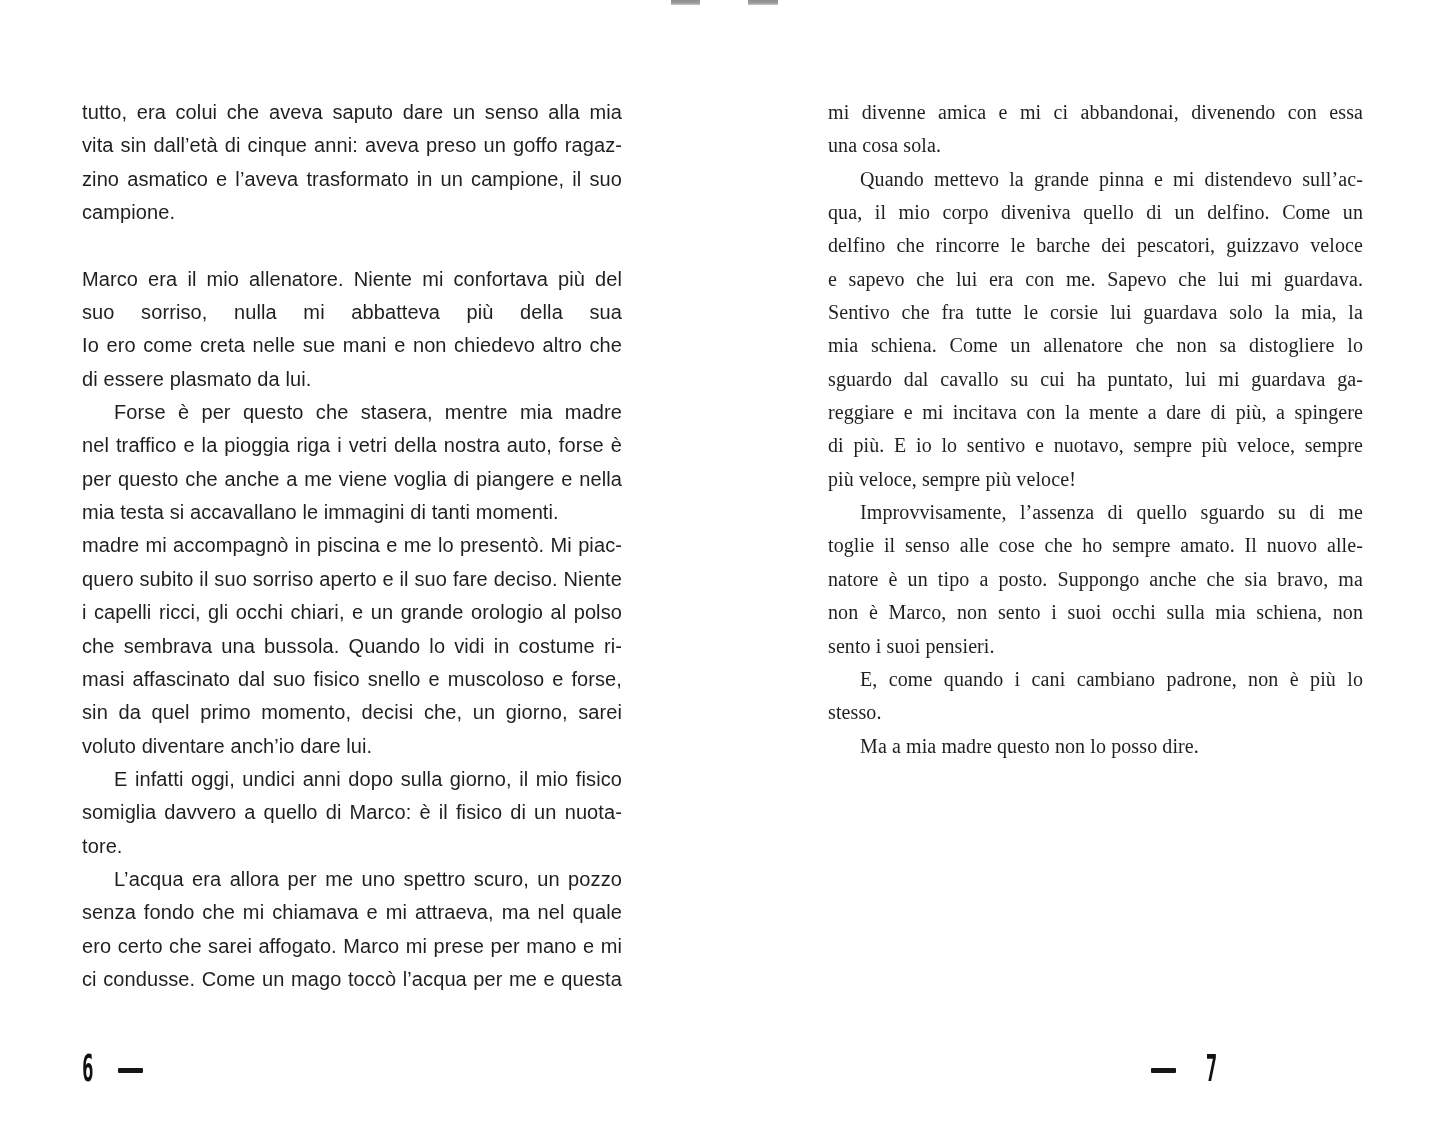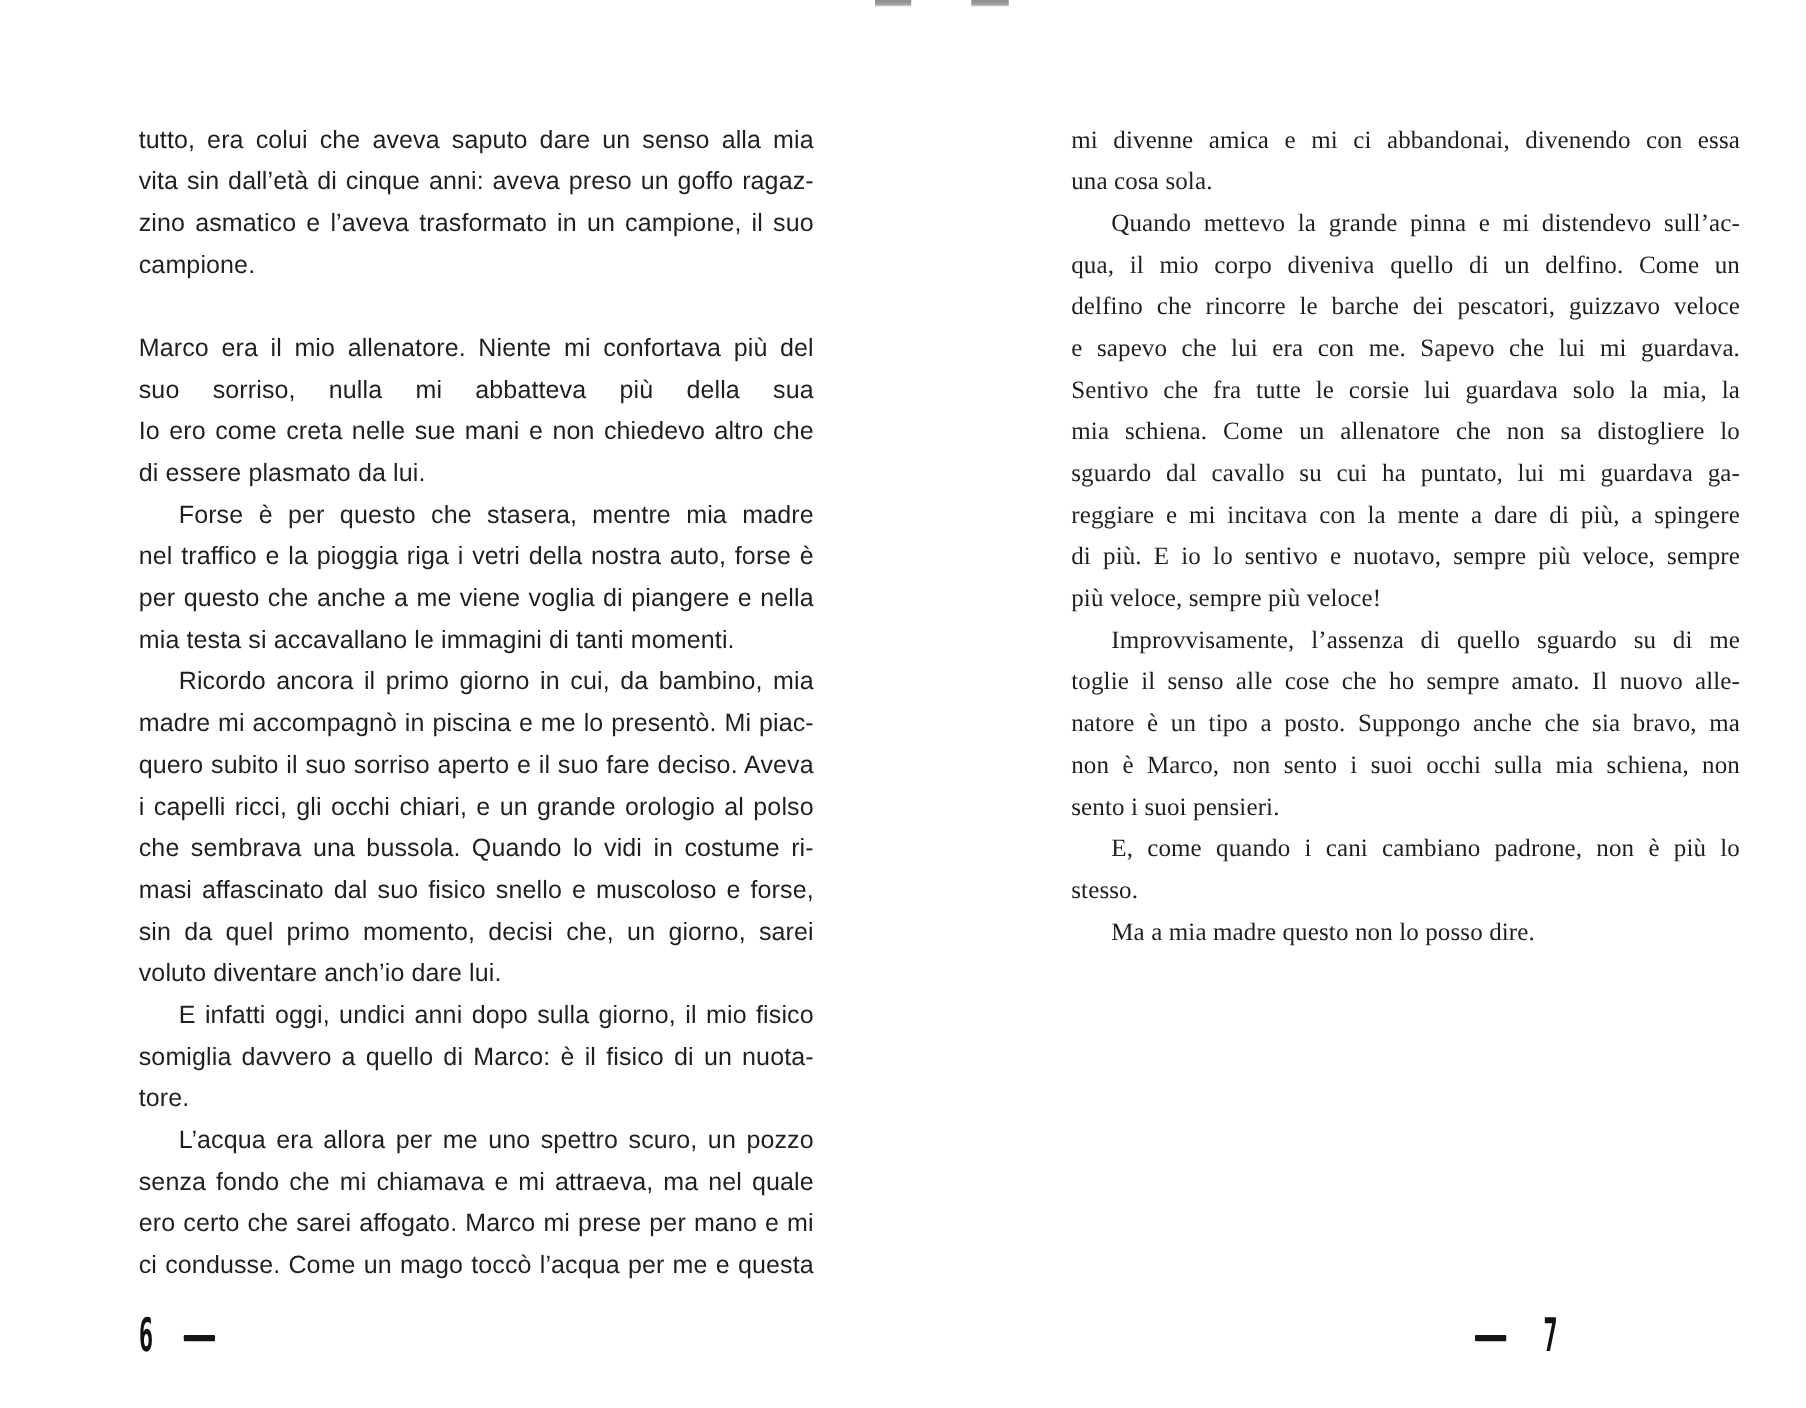--- a/index.html
+++ b/index.html
@@ -2,21 +2,21 @@
 <html><head>
 <meta charset="utf-8">
 <style>
   * { margin: 0; padding: 0; box-sizing: border-box; }
   html, body {
     width: 1445px; height: 1126px;
     background: #ffffff;
     overflow: hidden;
     font-family: "Liberation Sans", sans-serif;
   }
-  .spread { position: relative; width: 1294px; height: 1126px; background: #ffffff; margin-left: 29px; }
+  .spread { position: relative; width: 1294px; height: 1126px; background: #ffffff; }
 
   
   .top-tab {
     position: absolute; top: 0; height: 5px;
     background: linear-gradient(to bottom, #8e8e8e 0%, #9b9b9b 60%, #c9c9c9 100%);
   }
   .top-tab.left  { left: 671px; width: 29px; }
   .top-tab.right { left: 748px; width: 30px; }
 
   
@@ -82,23 +82,22 @@
       <div class="line left-align">campione.</div>
       <div class="line-gap"></div>
       <div class="line">Marco era il mio allenatore. Niente mi confortava più del</div>
       <div class="line">suo sorriso, nulla mi abbatteva più della sua insoddisfazione.</div>
       <div class="line">Io ero come creta nelle sue mani e non chiedevo altro che</div>
       <div class="line left-align">di essere plasmato da lui.</div>
       <div class="line indent">Forse è per questo che stasera, mentre mia madre guida</div>
       <div class="line">nel traffico e la pioggia riga i vetri della nostra auto, forse è</div>
       <div class="line">per questo che anche a me viene voglia di piangere e nella</div>
       <div class="line left-align">mia testa si accavallano le immagini di tanti momenti.</div>
-      <div class="line indent">Ricordo ancora il primo giorno in cui, da bambino, mia</div>
       <div class="line">madre mi accompagnò in piscina e me lo presentò. Mi piac-</div>
-      <div class="line">quero subito il suo sorriso aperto e il suo fare deciso. Aveva</div>
+      <div class="line">quero subito il suo sorriso aperto e il suo fare deciso. Niente</div>
       <div class="line">i capelli ricci, gli occhi chiari, e un grande orologio al polso</div>
       <div class="line">che sembrava una bussola. Quando lo vidi in costume ri-</div>
       <div class="line">masi affascinato dal suo fisico snello e muscoloso e forse,</div>
       <div class="line">sin da quel primo momento, decisi che, un giorno, sarei</div>
       <div class="line left-align">voluto diventare anch’io dare lui.</div>
       <div class="line indent">E infatti oggi, undici anni dopo sulla giorno, il mio fisico</div>
       <div class="line">somiglia davvero a quello di Marco: è il fisico di un nuota-</div>
       <div class="line left-align">tore.</div>
       <div class="line indent">L’acqua era allora per me uno spettro scuro, un pozzo</div>
       <div class="line">senza fondo che mi chiamava e mi attraeva, ma nel quale</div>

